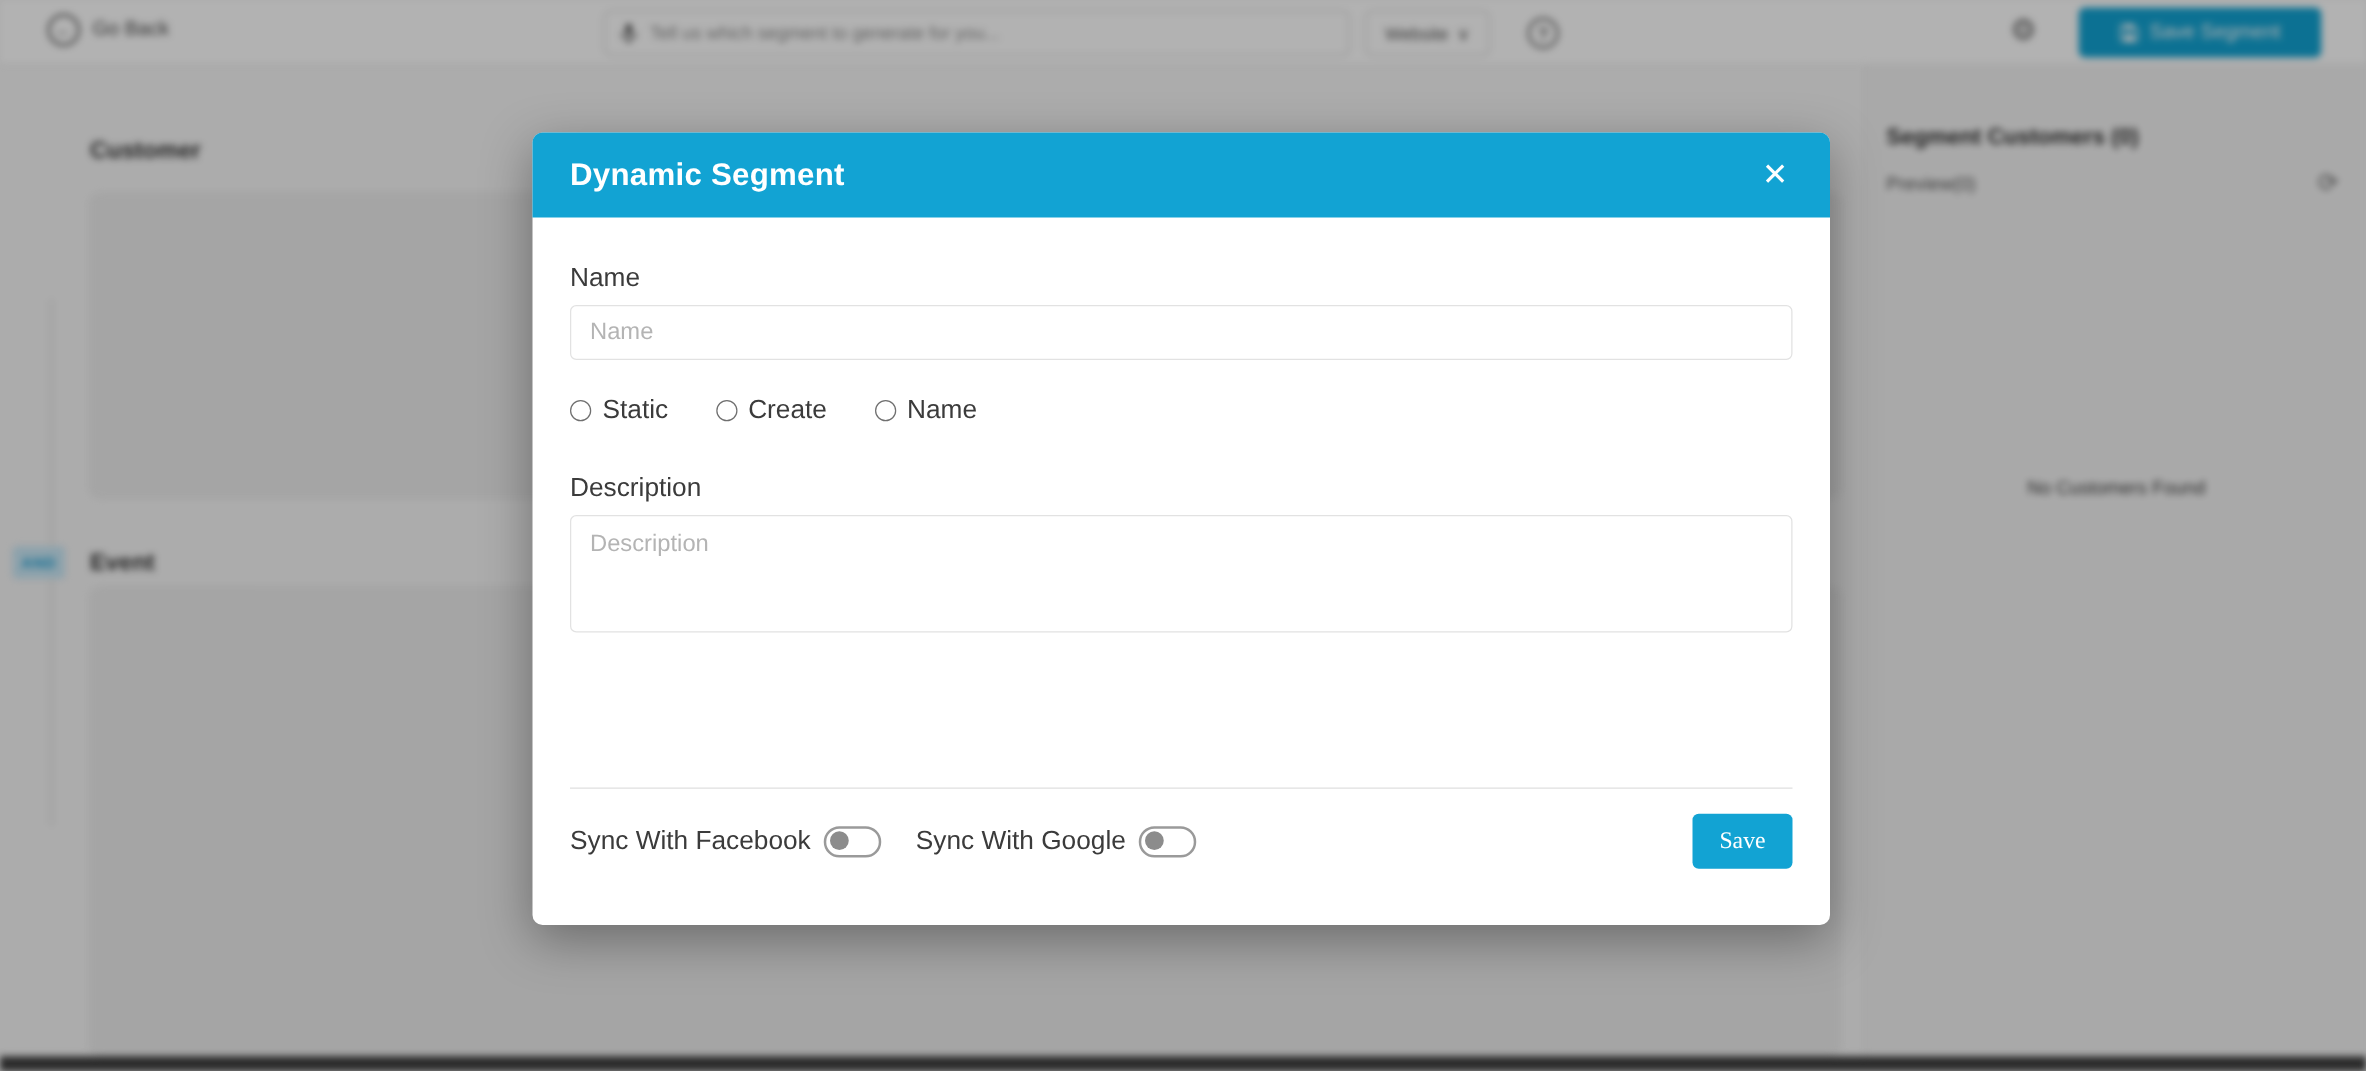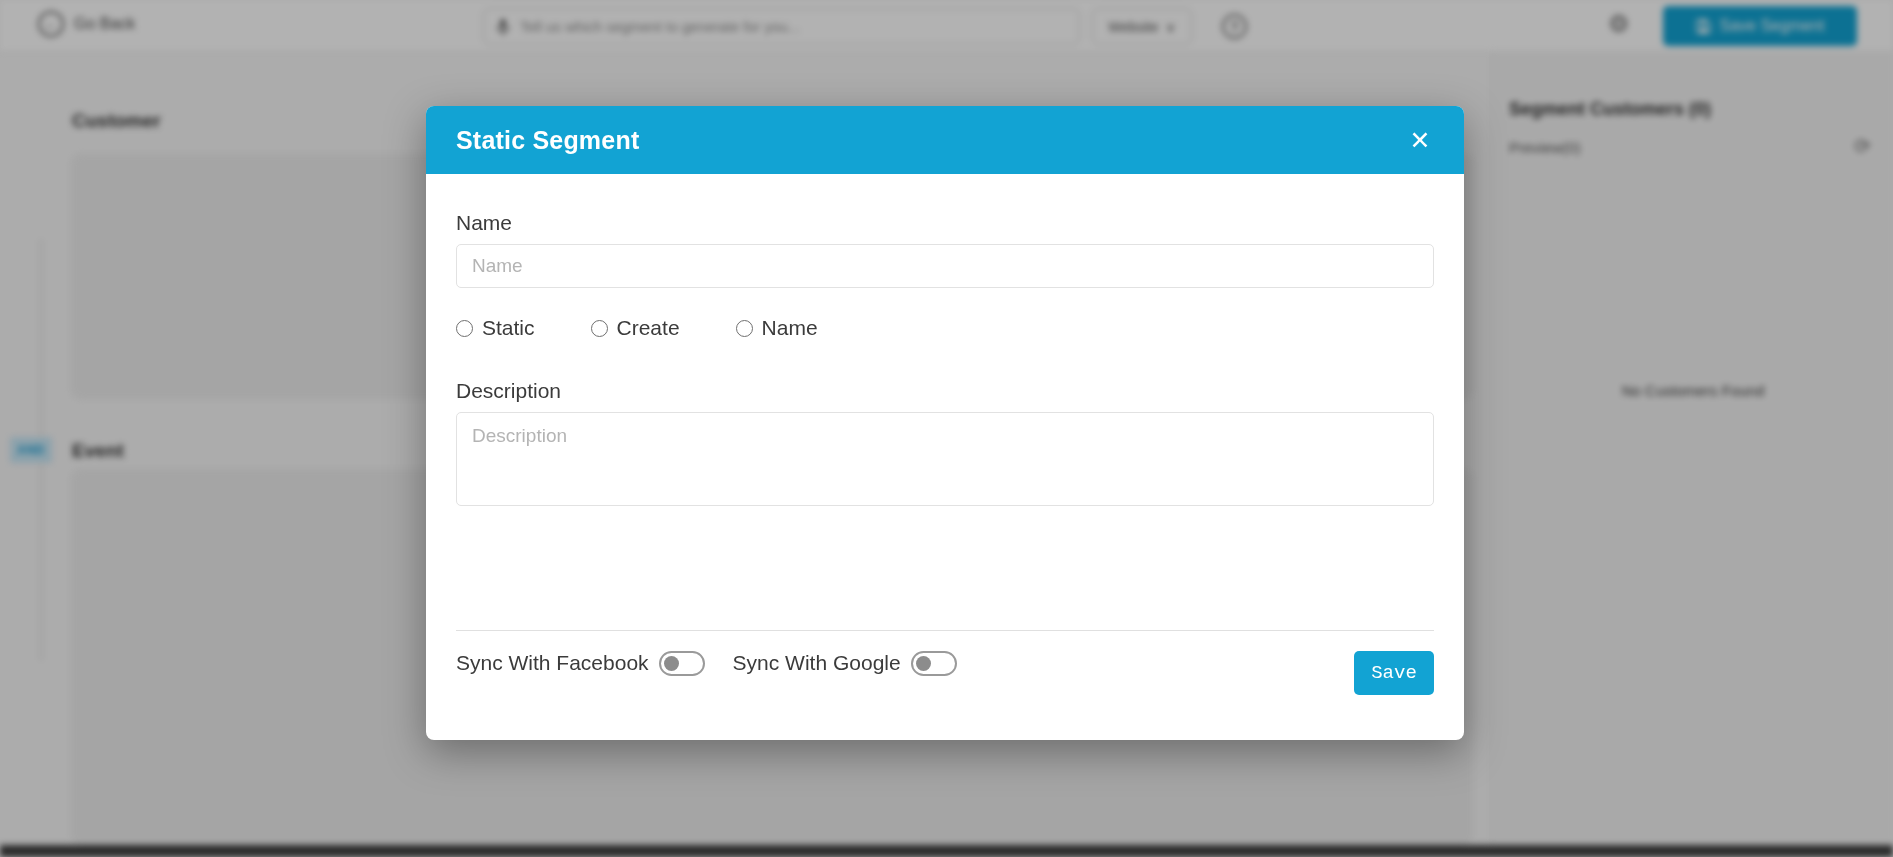--- a/index.html
+++ b/index.html
@@ -55,38 +55,38 @@
     border-radius:8px 8px 0 0; display:flex; align-items:center; }
   .modal-title { color:#fff; font-size:25px; font-weight:bold; margin-left:30px; letter-spacing:.2px; }
   .modal-close { position:absolute; right:28px; top:18px; width:32px; height:32px;
     background:transparent; border:none; color:#fff; font-size:25px; font-weight:300;
     display:flex; align-items:center; justify-content:center; cursor:pointer; }
   .fld-label { position:absolute; left:30px; font-size:21px; color:#3b3b3b; }
   .name-input { position:absolute; left:30px; top:138px; width:978px; height:44px;
     border:1px solid #e2e2e2; border-radius:5px; padding:0 15px; font-size:19px; color:#333;
     outline:none; font-family:"Liberation Sans", sans-serif; }
   .name-input::placeholder, .desc-area::placeholder { color:#b4b4b4; }
-  .radio-row { position:absolute; left:30px; top:210px; display:flex; gap:56px; }
+  .radio-row { position:absolute; left:30px; top:210px; display:flex; gap:38px; }
   .radio-item { display:flex; align-items:center; gap:9px; font-size:21px; color:#3b3b3b; }
   .radio-circ { width:17px; height:17px; border:1.6px solid #6f6f6f; border-radius:50%; background:#fff; }
   .desc-area { position:absolute; left:30px; top:306px; width:978px; height:94px;
     border:1px solid #e2e2e2; border-radius:5px; padding:12px 15px; font-size:19px; color:#333;
     resize:none; outline:none; font-family:"Liberation Sans", sans-serif; }
   .divider { position:absolute; left:30px; right:30px; top:524px; height:1px; background:#e0e0e0; }
   .modal-footer { position:absolute; left:30px; right:30px; top:545px; height:44px;
-    display:flex; align-items:flex-start; }
+    display:flex; align-items:center; }
   .sync-label { font-size:21px; color:#3b3b3b; }
   .toggle { width:46px; height:25px; border:2px solid #9a9a9a; border-radius:13px; background:#fff;
     position:relative; margin-left:10px; cursor:pointer; }
   .toggle .knob { position:absolute; left:3px; top:2.5px; width:15px; height:15px;
     border-radius:50%; background:#8c8c8c; }
   .gap28 { width:28px; }
   .save-btn { margin-left:auto; width:80px; height:44px; background:#12a3d3; color:#fff;
     border:none; border-radius:5px; font-size:19px; cursor:pointer;
-    font-family:Liberation Mono, monospace; }
+    font-family:Liberation Serif, serif; }
   .icon-svg { display:block; }
 </style>
 </head>
 <body>
 
 <div class="bg">
 
   <div class="topbar">
     <div class="goback">
       <span class="goback-circ">←</span>
@@ -142,21 +142,21 @@
   </div>
 
   <div class="bottom-strip"></div>
 </div>
 
 <div class="overlay"></div>
 
 <div class="modal">
 
   <div class="modal-header">
-    <span class="modal-title">Static Segment</span>
+    <span class="modal-title">Dynamic Segment</span>
     <button class="modal-close">✕</button>
   </div>
 
   <div class="fld-label" style="top:105px;">Name</div>
   <input type="text" class="name-input" placeholder="Name" style="">
 
   <div class="radio-row">
     <div class="radio-item">
       <span class="radio-circ"></span>
       <span>Static</span>

